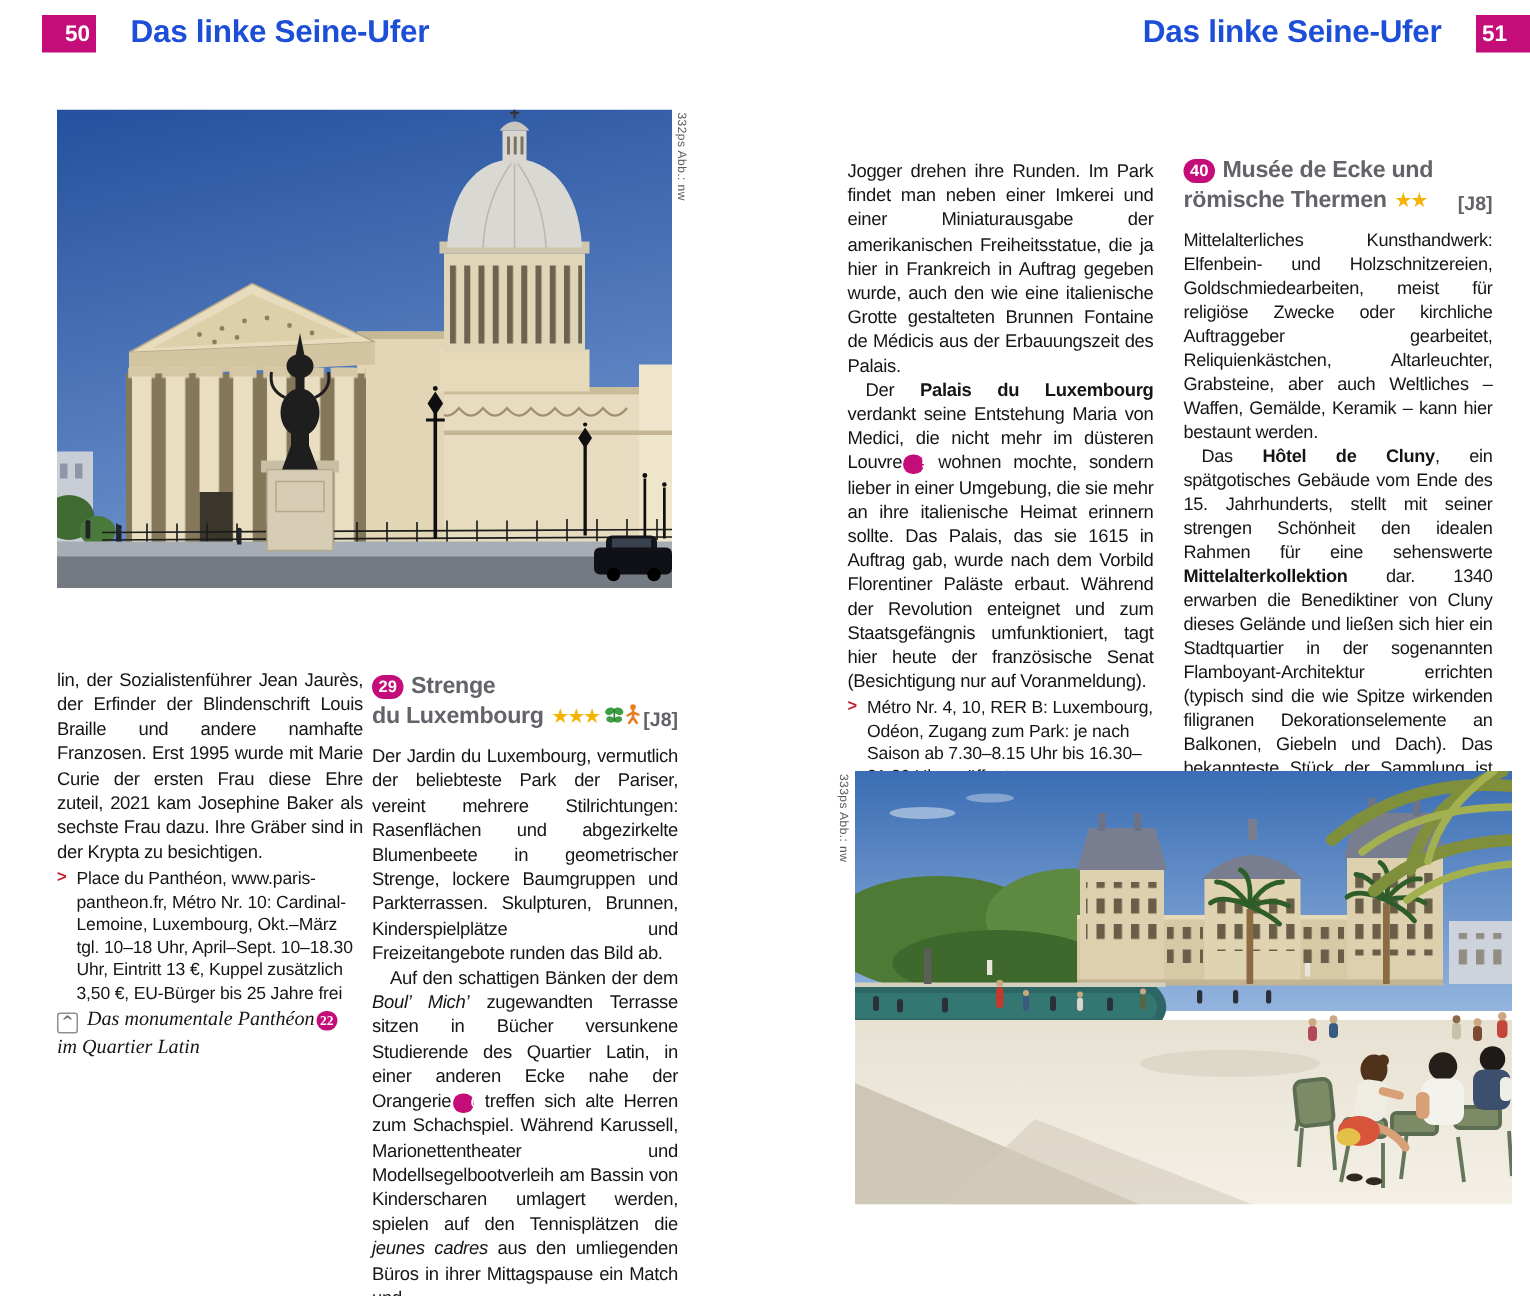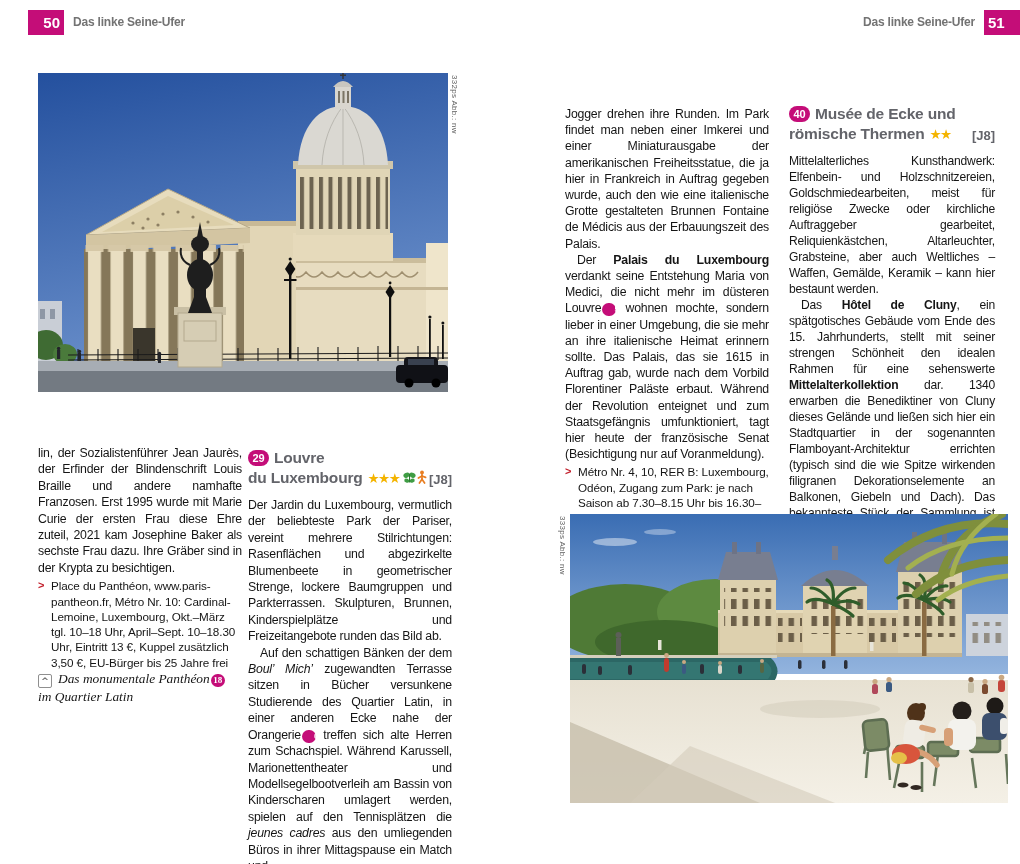--- a/index.html
+++ b/index.html
@@ -6,21 +6,21 @@
   body{width:1020px;height:864px;background:#fff;position:relative;overflow:hidden;
        font-family:"Liberation Sans","DejaVu Sans",sans-serif;color:#151515;}
   
   .hdr{position:absolute;top:9px;display:flex;align-items:center;height:26px;}
   .hdr-left{left:0;}
   .hdr-right{right:0;}
   .pgbox{background:#C40D78;color:#fff;font-weight:bold;font-size:15px;width:36px;height:25px;
          display:flex;align-items:center;}
   .pgbox.l{justify-content:flex-end;padding-right:4px;box-sizing:border-box;margin-left:28px;}
   .pgbox.r{justify-content:flex-start;padding-left:4px;box-sizing:border-box;}
-  .htitle{font-size:12px;font-weight:bold;color:#737373;letter-spacing:-0.2px;margin:0 9px;}
+  .htitle{font-size:21px;font-weight:bold;color:#1d4ed8;letter-spacing:-0.2px;margin:0 23px;}
   
   .col{position:absolute;font-size:12.3px;line-height:16.4px;text-align:justify;
        letter-spacing:-0.2px;hyphens:auto;margin-top:40px;}
   .col p{margin:0;}
   .col p.ind{text-indent:12px;}
   .col1{left:38px;top:405px;width:204px;}
   .col2{left:248px;top:408px;width:204px;}
   .col3{left:565px;top:66px;width:204px;line-height:16.2px;}
   .col4{left:789px;top:64px;width:206px;font-size:12.1px;line-height:16px;}
   
@@ -207,28 +207,28 @@
 </svg>
 <span class="credit credit1">332ps Abb.: nw</span>
 
 <div class="col col1">
   <p>lin, der Sozialistenführer Jean Jaurès, der Erfinder der Blindenschrift Louis Braille und andere namhafte Franzosen. Erst 1995 wurde mit Marie Curie der ersten Frau diese Ehre zuteil, 2021 kam Josephine Baker als sechste Frau dazu. Ihre Gräber sind in der Krypta zu besichtigen.</p>
   <div class="info">
     <span class="mark">&gt;</span>
     <span>Place du Panthéon, www.paris-pantheon.fr, Métro Nr. 10: Cardinal-Lemoine, Luxembourg, Okt.–März tgl. 10–18 Uhr, April–Sept. 10–18.30 Uhr, Eintritt 13 €, Kuppel zusätzlich 3,50 €, EU-Bürger bis 25 Jahre frei</span>
   </div>
   <p class="caption">
-    <span class="cap-icon">^</span><span>Das monumentale Panthéon</span><span class="ibadge">18</span><br>
+    <span class="cap-icon">^</span><span>Das monumentale Panthéon</span><span class="ibadge">22</span><br>
     <span>im Quartier Latin</span>
   </p>
 </div>
 
 <div class="col col2">
   <div class="sec-head">
-    <div><span class="sec-badge">29</span><span>Louvre</span></div>
+    <div><span class="sec-badge">29</span><span>Strenge</span></div>
     <div class="hl2"><span>du Luxembourg</span><span class="stars">★★★</span><svg class="hicon" width="13" height="12" viewBox="0 0 13 12">
           <g fill="#3f9d44">
             <ellipse cx="3.5" cy="3.2" rx="3.2" ry="2.4" transform="rotate(-25 3.5 3.2)"></ellipse>
             <ellipse cx="9.5" cy="3.2" rx="3.2" ry="2.4" transform="rotate(25 9.5 3.2)"></ellipse>
             <ellipse cx="3.8" cy="8.6" rx="2.6" ry="2" transform="rotate(20 3.8 8.6)"></ellipse>
             <ellipse cx="9.2" cy="8.6" rx="2.6" ry="2" transform="rotate(-20 9.2 8.6)"></ellipse>
           </g>
           <rect x="6" y="1.5" width="1.1" height="9" rx="0.55" fill="#2c7a33"></rect>
         </svg><svg class="hicon" width="10" height="14" viewBox="0 0 10 14">
           <g stroke="#e87e22" stroke-width="1.7" stroke-linecap="round" fill="none">

